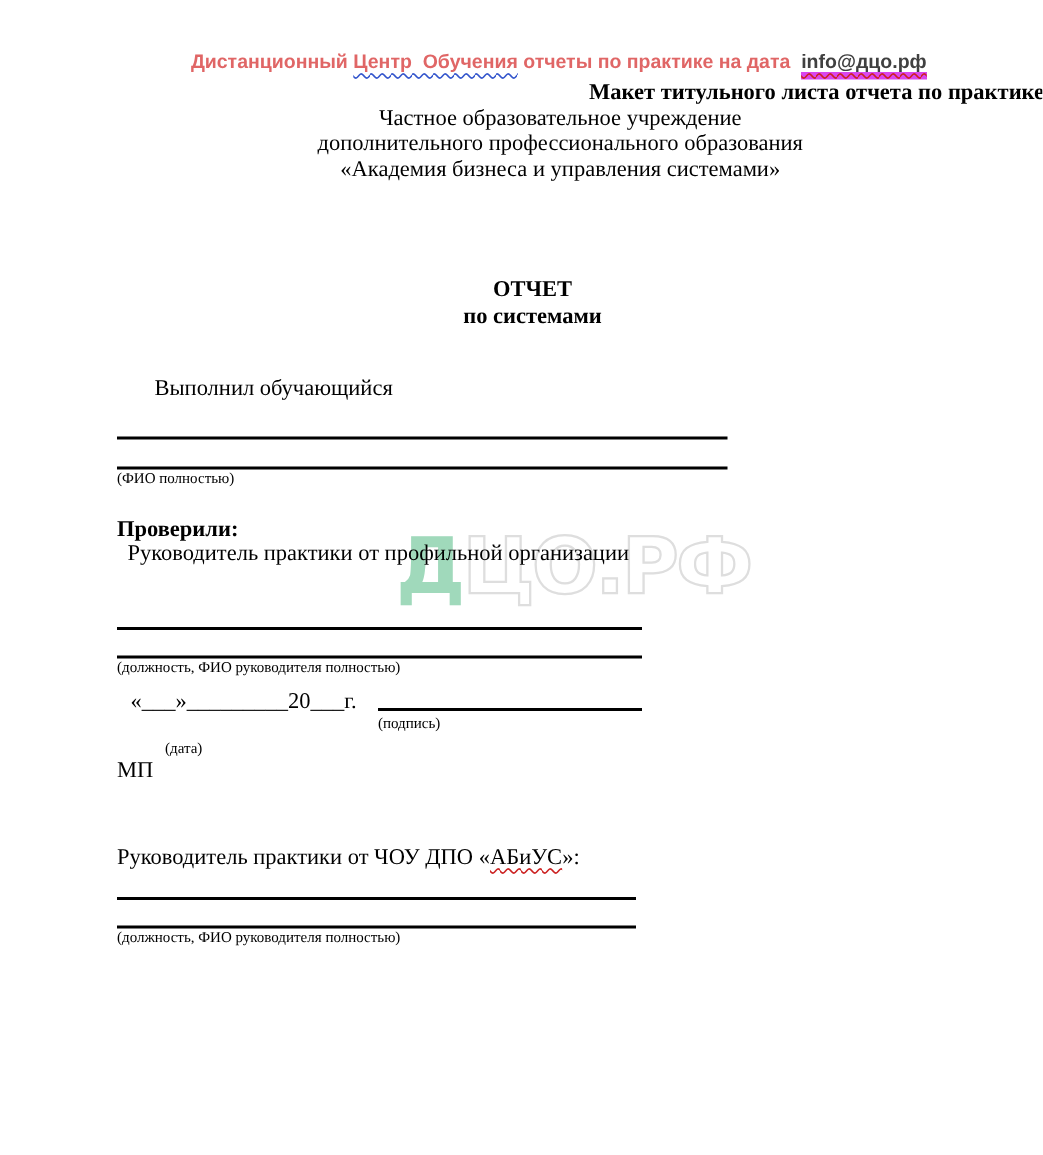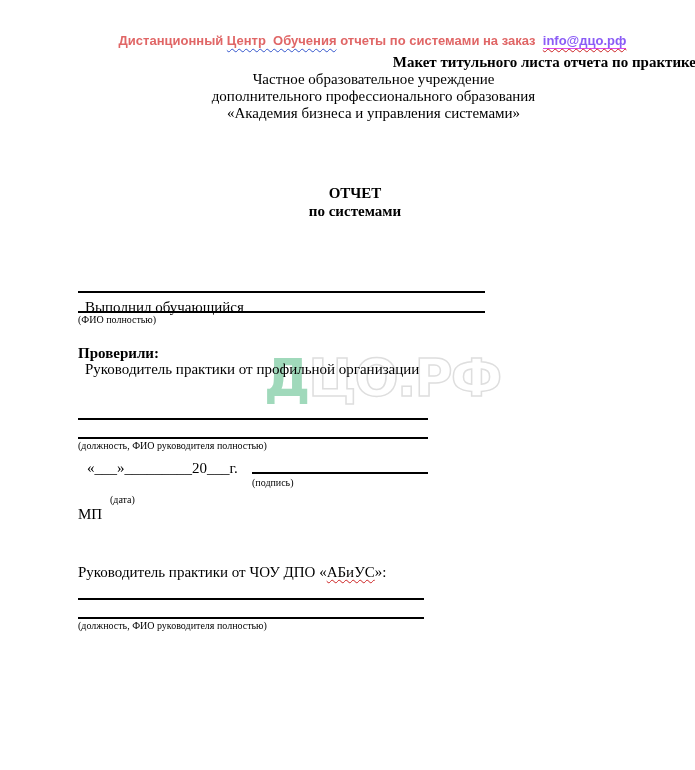--- a/index.html
+++ b/index.html
@@ -20,22 +20,22 @@
     font-weight:bold;font-size:13px;
     color:#e06666;
     white-space:pre;
   }
   .wavy-blue{
     text-decoration:underline wavy #3355cc;
     text-decoration-thickness:1px;
     text-underline-offset:3px;
   }
   .email-link{
-    color:#8b5cf6;
-    border-bottom:1px solid #d946ef;
+    color:#404040;
+    border-bottom:5px solid #d946ef;
     text-decoration:underline wavy #cc2222;
     text-decoration-thickness:1px;
     text-underline-offset:3px;
     cursor:pointer;
   }
   .wavy-red{
     text-decoration:underline wavy #cc2222;
     text-decoration-thickness:1px;
     text-underline-offset:2px;
   }
@@ -72,35 +72,35 @@
     .wm-outline{color:#e7e7e7;}
   }
 </style>
 </head>
 <body>
 
 <div class="page">
 
   <div class="abs watermark"><span class="wm-fill">Д</span><span class="wm-outline">ЦО.РФ</span></div>
 
-  <div class="abs promo"><span>Дистанционный </span><span class="wavy-blue">Центр  Обучения</span><span> отчеты по системами на заказ  </span><span class="email-link">info@дцо.рф</span></div>
+  <div class="abs promo"><span>Дистанционный </span><span class="wavy-blue">Центр  Обучения</span><span> отчеты по практике на дата  </span><span class="email-link">info@дцо.рф</span></div>
 
   <div class="abs title-block">
     <div class="bold">Макет титульного листа отчета по практике</div>
     <div>Частное образовательное учреждение</div>
     <div>дополнительного профессионального образования</div>
     <div>«Академия бизнеса и управления системами»</div>
   </div>
 
   <div class="abs report-block">
     <div>ОТЧЕТ</div>
     <div>по системами</div>
   </div>
 
-  <div class="abs body-text" style="top:251px;left:85px;margin-top:48px;">Выполнил обучающийся</div>
+  <div class="abs body-text" style="top:251px;left:103px;">Выполнил обучающийся</div>
   <div class="abs rule" style="top:291px;left:78px;width:407px;"></div>
   <div class="abs rule" style="top:311px;left:78px;width:407px;"></div>
   <div class="abs caption" style="top:314px;left:78px;width:390px;">(ФИО полностью)</div>
 
   <div class="abs body-text bold" style="top:345px;left:78px;">Проверили:</div>
 
   <div class="abs body-text" style="top:361px;left:85px;">Руководитель практики от профильной организации</div>
   <div class="abs rule" style="top:418px;left:78px;width:350px;"></div>
   <div class="abs rule" style="top:437px;left:78px;width:350px;"></div>
   <div class="abs caption" style="top:440px;left:78px;width:350px;">(должность, ФИО руководителя полностью)</div>

